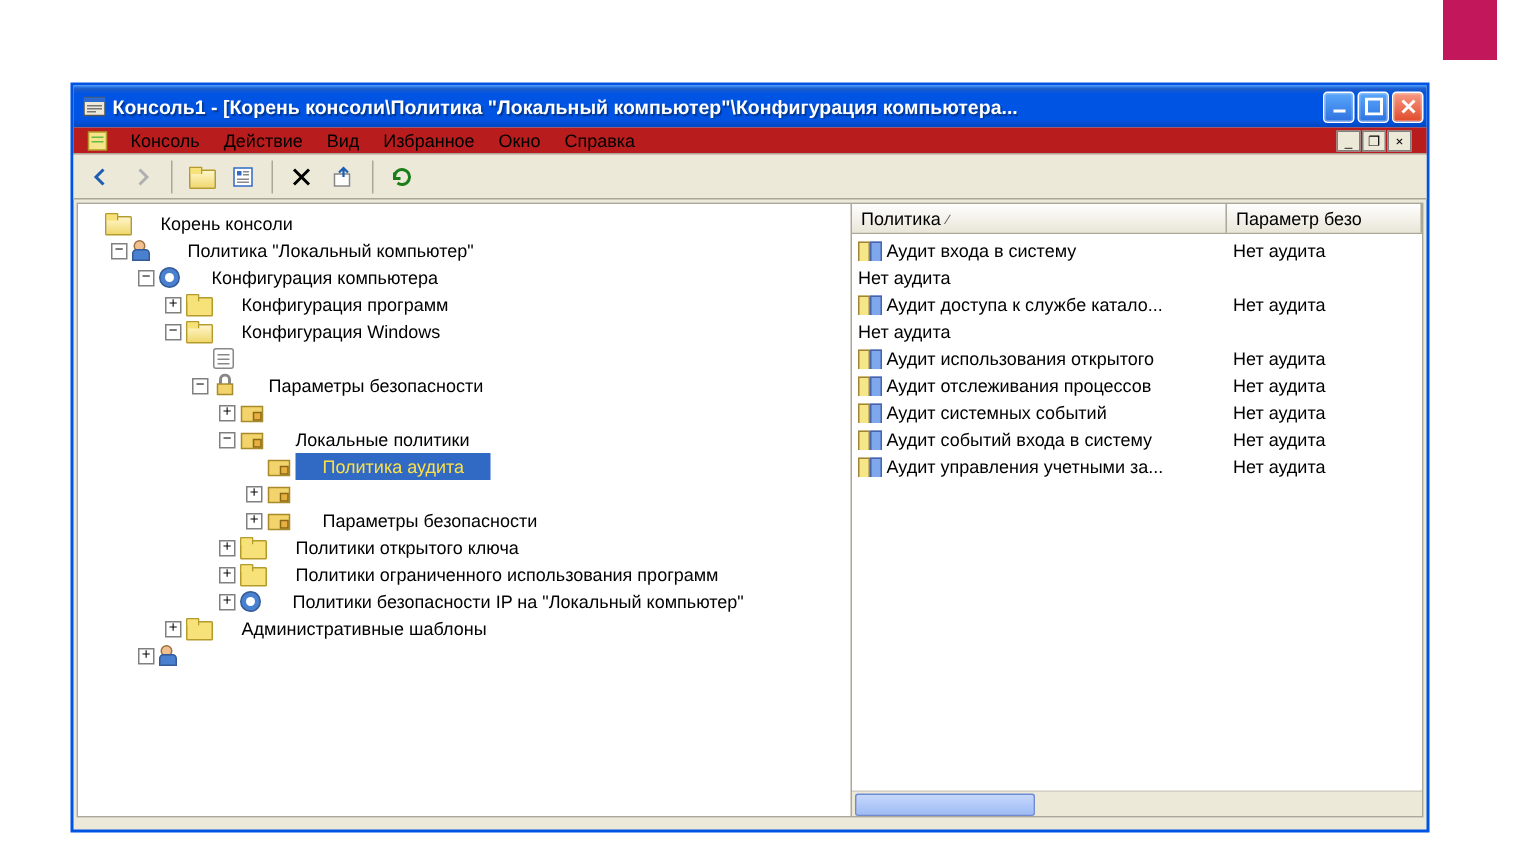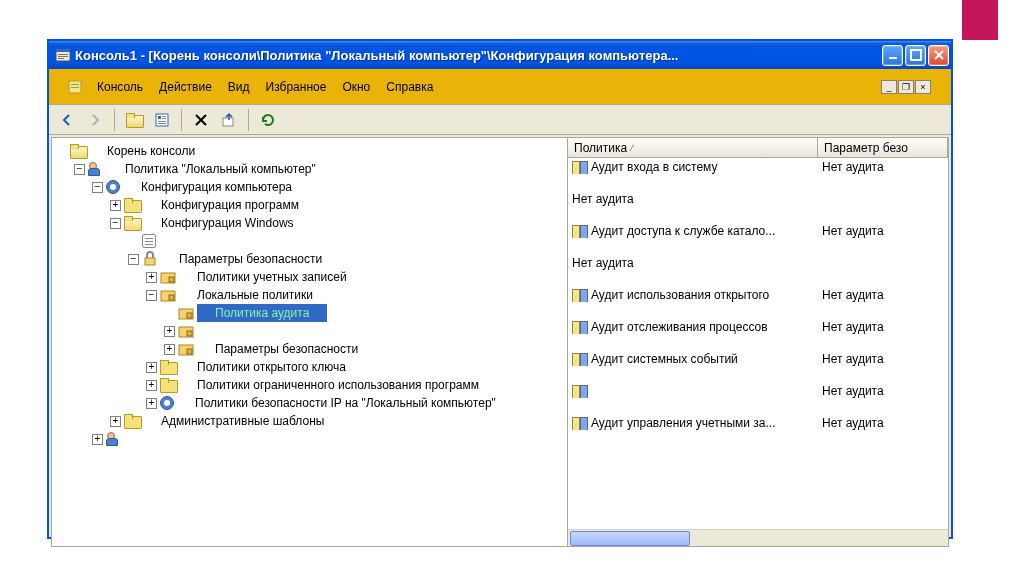--- a/index.html
+++ b/index.html
@@ -13,21 +13,21 @@
     height: 574px;
   }
   .pink-bar {
     position: absolute;
     top: 0; right: 26px;
     width: 36px; height: 40px;
     background: #c2185b;
   }
   .window {
     position: absolute;
-    top: 40px; left: 48px;
+    top: 56px; left: 48px;
     width: 904px; height: 498px;
     border: 1px solid #0054e3;
     background: #ece9d8;
     box-shadow: 0 0 0 1px #0054e3;
   }
   .titlebar {
     height: 28px;
     background: linear-gradient(to bottom,#3a93ff 0%,#1c5cc9 8%,#0054e3 20%,#0054e3 80%,#0046c0 100%);
     display: flex; align-items: center;
     padding: 0 2px 0 6px;
@@ -47,24 +47,24 @@
     border-radius: 3px;
     display: flex; align-items: center; justify-content: center;
     font-weight: bold; color: #fff;
     box-shadow: inset 0 0 0 1px rgba(255,255,255,.25);
   }
   .win-btn.min, .win-btn.max { background: linear-gradient(#5aa7fb,#2f73e0); }
   .win-btn.close { background: linear-gradient(#f79b84,#e14a2b); }
   .win-btn svg { width:12px;height:12px }
 
   .menubar {
-    height: 36px;
-    background: #eab308;
+    height: 18px;
+    background: #b91c1c;
     display: flex; align-items: center;
-    padding: 0 18px;
+    padding: 0 8px;
     border-bottom: 1px solid #aca899;
   }
   .menubar .menu-icon { width:16px;height:16px;margin-right:6px }
   .menubar .menu-item { padding: 3px 8px; cursor: default; }
   .mdi-controls { margin-left:auto; display:flex; gap:1px; padding-right:2px }
   .mdi-btn { width:16px;height:14px;border:1px solid #808080;background:#ece9d8;font-size:9px;display:flex;align-items:center;justify-content:center;color:#000 }
 
   .toolbar {
     height: 30px;
     background: #ece9d8;
@@ -85,36 +85,36 @@
   .tree-pane { flex: 0 0 516px; overflow:hidden; border-right:1px solid #aca899; background:#fff; padding:2px 0 }
   .list-pane { flex:1; display:flex;flex-direction:column;background:#fff }
 
   .list-header { display:flex; height:20px; border-bottom:1px solid #aca899; background:#ece9d8 }
   .list-header .col { padding:2px 6px; border-right:1px solid #aca899; background:linear-gradient(#fefefe,#e9e6d8);font-size:12px;display:flex;align-items:center;gap:4px }
   .list-header .sort-ind{font-size:9px;color:#555}
   .col-pol{flex:0 0 250px}
   .col-par{flex:1}
 
   .list-body{flex:1;overflow:hidden}
-  .list-row{display:flex;align-items:flex-end;height:18px;padding:16px 4px}
+  .list-row{display:flex;align-items:flex-start;height:18px;padding:4px 4px}
   .list-row .cell-pol{flex:0 0 250px;display:flex;align-items:center;gap:3px;white-space:nowrap;overflow:hidden;text-overflow:ellipsis}
   .list-row .cell-par{flex:1;white-space:nowrap;overflow:hidden}
 
   .scroll-hbar{height:17px;background:#ece9d8;border-top:1px solid #d4d0c8;display:flex;align-items:center}
   .scroll-hbar .thumb{height:15px;width:120px;margin-left:2px;background:linear-gradient(#c6d7fc,#9ebcf5);border:1px solid #6e8bd6;border-radius:2px}
 
   
   .tree{padding:2px 4px;line-height:18px}
   .node{white-space:nowrap}
   .node-row{display:flex;align-items:center;height:18px}
   .expander{width:11px;height:11px;border:1px solid #808080;background:#fff;display:flex;align-items:center;justify-content:center;font-size:10px;line-height:1;color:#000;margin-right:3px;flex:0 0 auto}
   .expander.none{border:none;background:none}
   .node-icon{width:16px;height:16px;margin-right:3px;flex:0 0 auto}
   .node-label{padding:0 18px}
-  .node-label.selected{background:#316ac5;color:#86efac}
+  .node-label.selected{background:#316ac5;color:#fde047}
   .children{padding-left:18px}
 
   
   .ico-folder{display:inline-block;width:16px;height:14px;position:relative}
   .ico-folder::before{content:"";position:absolute;left:0;top:2px;width:16px;height:11px;background:#f7e27a;border:1px solid #b59b2b;border-radius:1px}
   .ico-folder::after{content:"";position:absolute;left:0;top:0;width:7px;height:4px;background:#f7e27a;border:1px solid #b59b2b;border-bottom:none;border-radius:1px 1px 0 0}
 
   .ico-folder-open{display:inline-block;width:16px;height:14px;position:relative}
   .ico-folder-open::before{content:"";position:absolute;left:0;top:2px;width:16px;height:11px;background:linear-gradient(#fff6c9,#f0d86e);border:1px solid #b59b2b;border-radius:1px}
   .ico-folder-open::after{content:"";position:absolute;left:0;top:0;width:7px;height:4px;background:#f7e27a;border:1px solid #b59b2b;border-bottom:none;border-radius:1px 1px 0 0}
@@ -293,21 +293,20 @@
                             <span class="node-label">Параметры безопасности</span>
                           </div>
                           <div class="children">
                             <div class="node">
                                 <div class="node-row">
                               <span class="expander">+</span>
                               <span class="node-icon"><svg width="16" height="16" viewBox="0 0 16 16">
                                       <rect x="1" y="4" width="14" height="10" fill="#f3d36b" stroke="#a98a2b"></rect>
                                       <rect x="9" y="8" width="5" height="5" fill="#e8b040" stroke="#8a6a1a"></rect>
                                     </svg></span>
-                              <span class="node-label">Политики учетных записей</span>
                             </div>
                               </div>
                             <div class="node">
                               <div class="node-row">
                                 <span class="expander">−</span>
                                 <span class="node-icon"><svg width="16" height="16" viewBox="0 0 16 16">
                                       <rect x="1" y="4" width="14" height="10" fill="#f3d36b" stroke="#a98a2b"></rect>
                                       <rect x="9" y="8" width="5" height="5" fill="#e8b040" stroke="#8a6a1a"></rect>
                                     </svg></span>
                                 <span class="node-label">Локальные политики</span>
@@ -439,20 +438,21 @@
           <div class="list-row">
             <div class="cell-pol">
               <span class="ico-audit"></span>
               <span>Аудит системных событий</span>
             </div>
             <div class="cell-par">Нет аудита</div>
           </div>
           <div class="list-row">
             <div class="cell-pol">
               <span class="ico-audit"></span>
+              <span>Аудит событий входа в систему</span>
             </div>
             <div class="cell-par">Нет аудита</div>
           </div>
           <div class="list-row">
             <div class="cell-pol">
               <span class="ico-audit"></span>
               <span>Аудит управления учетными за...</span>
             </div>
             <div class="cell-par">Нет аудита</div>
           </div>

